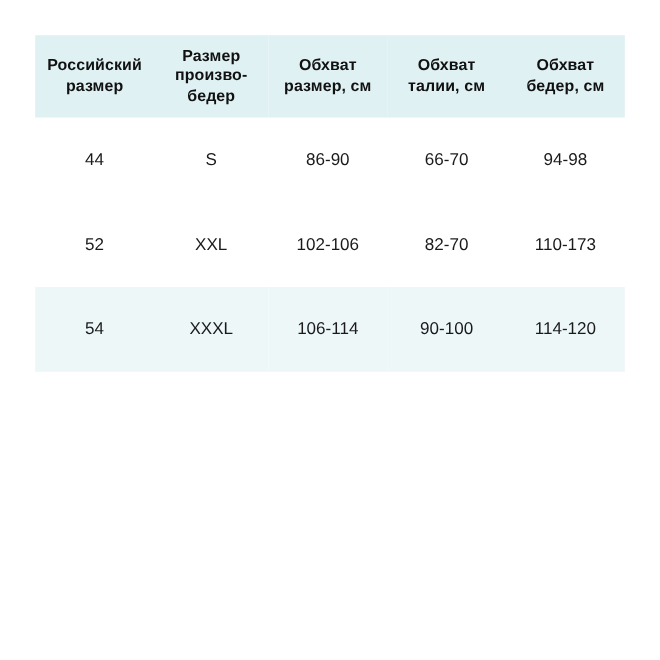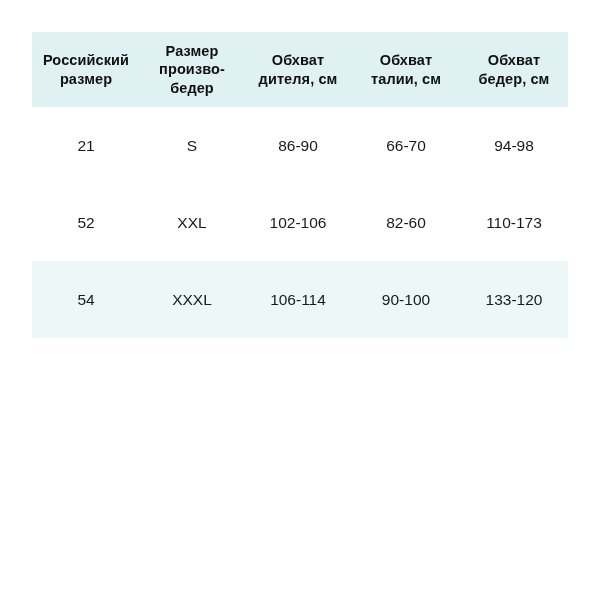--- a/index.html
+++ b/index.html
@@ -83,49 +83,49 @@
           <span class="hdr-line">Российский</span>
           <span class="hdr-line">размер</span>
         </th>
         <th>
           <span class="hdr-line">Размер</span>
           <span class="hdr-line">произво-</span>
           <span class="hdr-line">бедер</span>
         </th>
         <th>
           <span class="hdr-line">Обхват</span>
-          <span class="hdr-line">дителя, см</span>
+          <span class="hdr-line">размер, см</span>
         </th>
         <th>
           <span class="hdr-line">Обхват</span>
           <span class="hdr-line">талии, см</span>
         </th>
         <th>
           <span class="hdr-line">Обхват</span>
           <span class="hdr-line">бедер, см</span>
         </th>
       </tr>
     </thead>
     <tbody>
       <tr class="row-odd">
-        <td>21</td>
+        <td>44</td>
         <td>S</td>
         <td>86-90</td>
         <td>66-70</td>
         <td>94-98</td>
       </tr>
       <tr class="row-odd">
         <td>52</td>
         <td>XXL</td>
         <td>102-106</td>
-        <td>82-60</td>
+        <td>82-70</td>
         <td>110-173</td>
       </tr>
       <tr class="row-even">
         <td>54</td>
         <td>XXXL</td>
         <td>106-114</td>
         <td>90-100</td>
-        <td>133-120</td>
+        <td>114-120</td>
       </tr>
     </tbody>
   </table>
 </div>
 
 </body></html>

